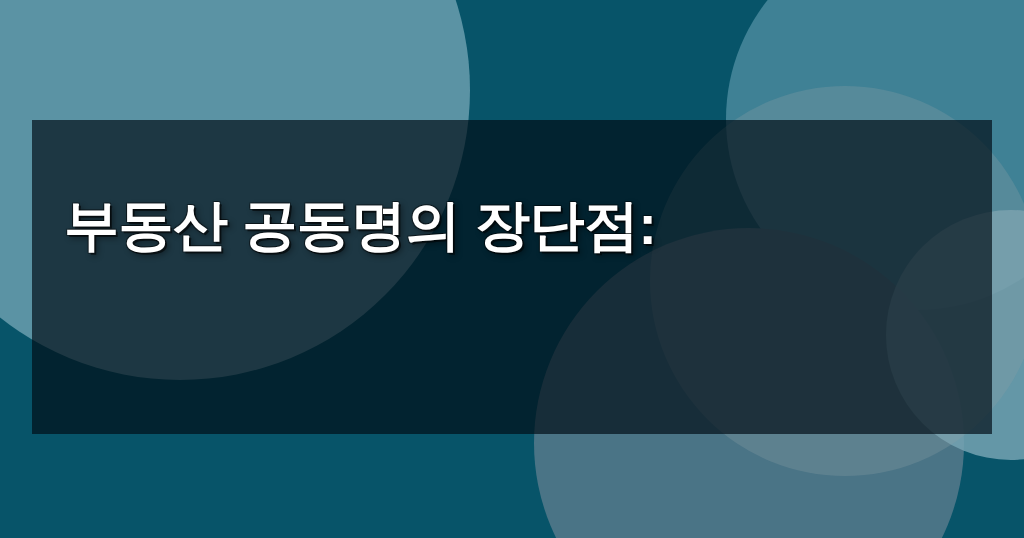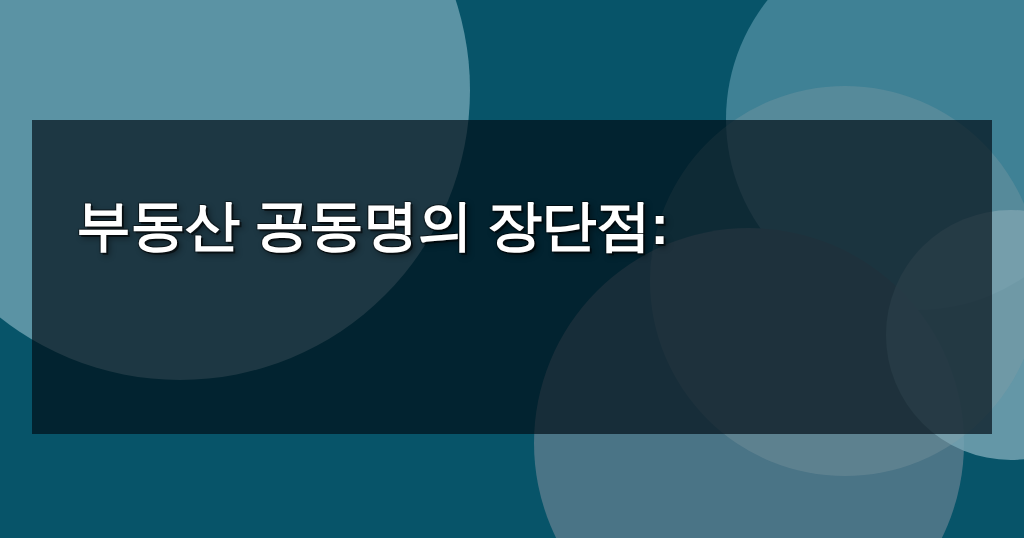--- a/index.html
+++ b/index.html
@@ -70,21 +70,20 @@
     width: 960px;
     height: 314px;
     background: rgba(0, 12, 20, 0.68);
     pointer-events: none;
   }
   #title-block {
     position: absolute;
     left: 64px;
     top: 196px;
     width: 900px;
-    margin-left: 12px;
   }
   .title-line {
     display: block;
     color: #ffffff;
     font-size: 55px;
     font-weight: 700;
     line-height: 58px;
     letter-spacing: -0.5px;
     white-space: nowrap;
     text-shadow:

